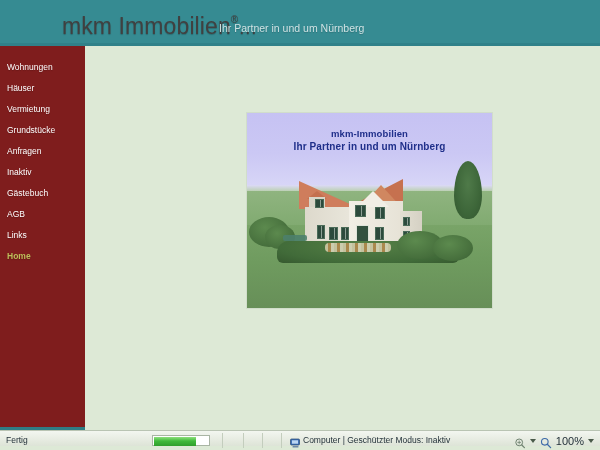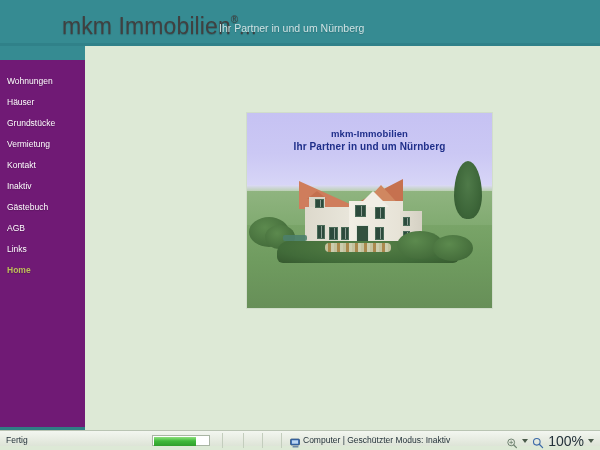--- a/index.html
+++ b/index.html
@@ -35,22 +35,22 @@
   }
   .brand .dots{font-size:19px;letter-spacing:1px;}
   .tagline{
     position:absolute;left:219px;top:22px;
     color:#cfe3e4;font-size:10.5px;white-space:nowrap;
     text-shadow:0 1px 1px rgba(0,0,0,.18);
   }
 
   
   .sidebar{
-    position:absolute;left:0;top:60px;width:85px;height:384px;
-    background:#701a75;
+    position:absolute;left:0;top:46px;width:85px;height:384px;
+    background:#7f1d1d;
   }
   .nav-item{
     display:block;height:21px;line-height:21px;
     padding-left:7px;
     color:#ffffff;font-size:8.5px;
     white-space:nowrap;cursor:pointer;
     text-shadow:0 1px 1px rgba(0,0,0,.2);
   }
   .nav-item.first{margin-top:11px;}
   .nav-item.active{color:#bdbd5a;font-weight:bold;}
@@ -222,21 +222,21 @@
     display:flex;align-items:center;gap:4px;
   }
   .sb-ico{
     width:12px;height:12px;display:inline-block;position:relative;
   }
   .caret{
     width:0;height:0;border-left:3px solid transparent;
     border-right:3px solid transparent;border-top:4px solid #4a5a4a;
     display:inline-block;
   }
-  .sb-zoom-text{font-size:14px;color:#24323a;}
+  .sb-zoom-text{font-size:11px;color:#24323a;}
 
   
   .left-strip{
     position:absolute;left:0;top:427px;width:85px;height:3px;
     background:#2f7d85;
   }
 </style>
 </head>
 <body>
 
@@ -248,23 +248,23 @@
   <div class="site-header">
     <div class="brand">
       <span>mkm Immobilien</span><span class="reg">®</span><span class="dots">…</span>
     </div>
     <div class="tagline">Ihr Partner in und um Nürnberg</div>
   </div>
 
   <nav class="sidebar">
     <a class="nav-item first">Wohnungen</a>
     <a class="nav-item">Häuser</a>
+    <a class="nav-item">Vermietung</a>
     <a class="nav-item">Grundstücke</a>
-    <a class="nav-item">Vermietung</a>
-    <a class="nav-item">Kontakt</a>
+    <a class="nav-item">Anfragen</a>
     <a class="nav-item">Inaktiv</a>
     <a class="nav-item">Gästebuch</a>
     <a class="nav-item">AGB</a>
     <a class="nav-item">Links</a>
     <a class="nav-item active">Home</a>
   </nav>
   <div class="left-strip"></div>
 
   <main class="content">
     <div class="content-inner">

